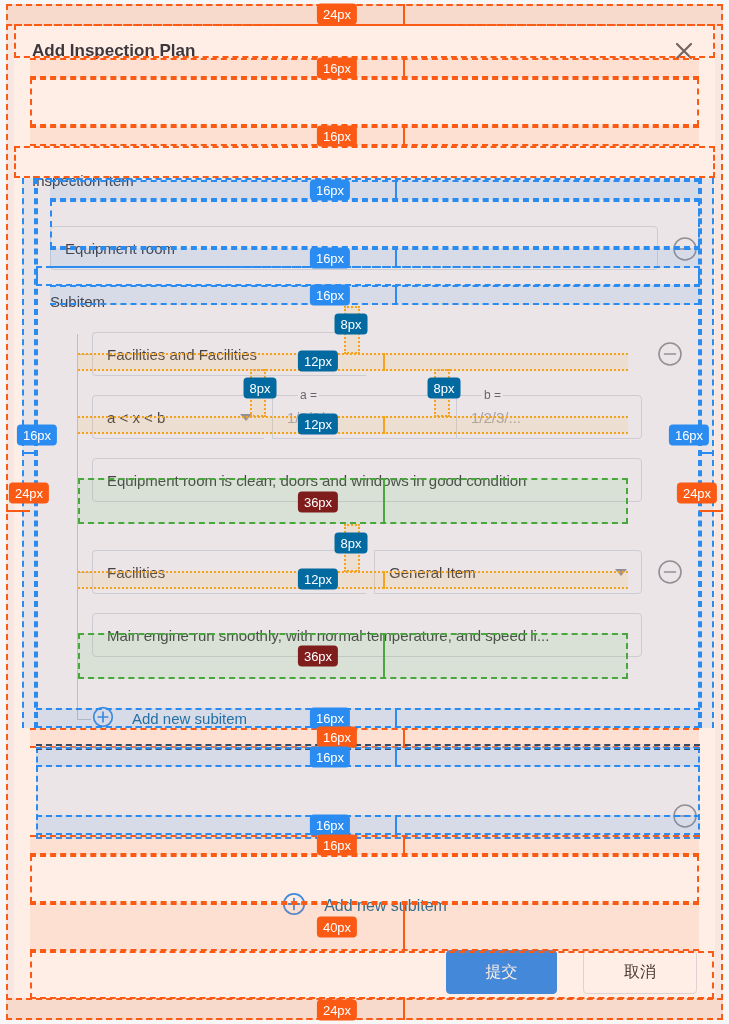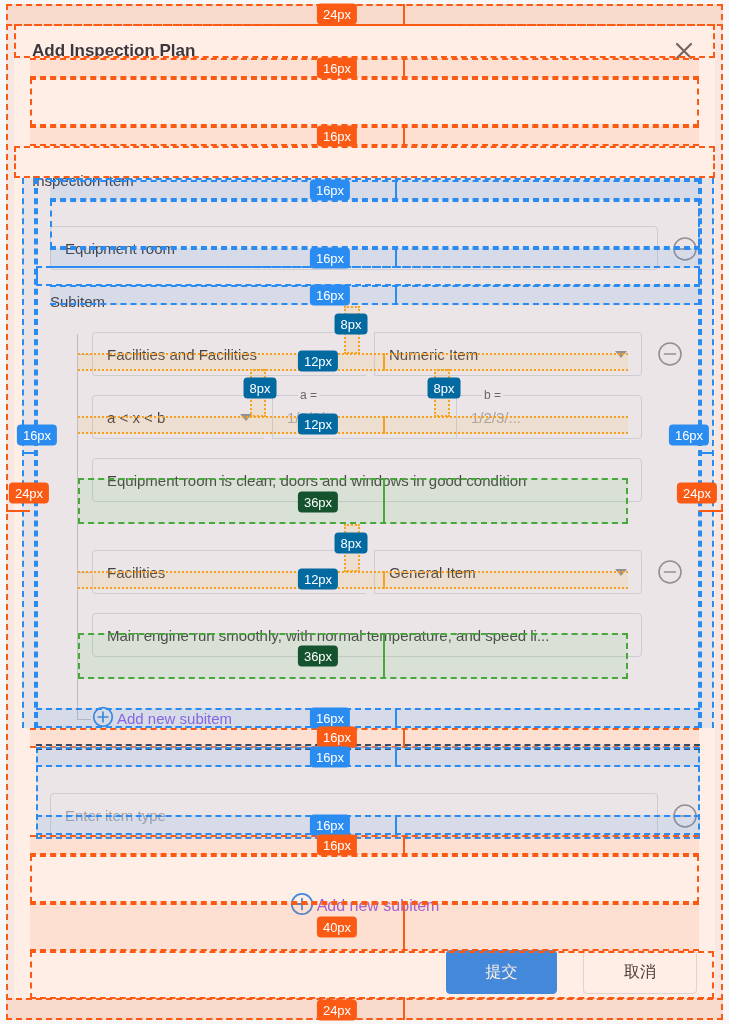--- a/index.html
+++ b/index.html
@@ -19,21 +19,21 @@
     position:absolute; z-index:60;
     font-size:13px; line-height:1; color:#fff;
     padding:4px 6px; border-radius:4px;
     font-family:"Liberation Sans", sans-serif;
     white-space:nowrap;
     transform:translate(-50%,-50%);
   }
   .b-orange{ background:#fa5a14; }
   .b-amber { background:#0369a1; }
   .b-blue  { background:#2a8cf0; }
-  .b-green { background:#14532d; }
+  .b-green { background:#7f1d1d; }
 
   .spec-band{ position:absolute; z-index:20; pointer-events:none; }
   .band-orange{ background:rgba(250,120,60,.12); border-top:2px dashed #fa5a14; border-bottom:2px dashed #fa5a14; }
   .band-blue  { background:rgba(42,140,240,.10); border-top:2px dashed #2a8cf0; border-bottom:2px dashed #2a8cf0; }
   .band-amber { background:rgba(245,180,60,.13); border-top:2px dotted #f5a21e; border-bottom:2px dotted #f5a21e; }
   .band-green { background:rgba(100,190,90,.13); border:2px dashed #49a83c; }
   .band-navy  { border-top:2px dashed #3a4a63; border-bottom:2px dashed #3a4a63; background:rgba(200,215,235,.25); }
 
   .spec-box{ position:absolute; z-index:19; pointer-events:none; }
   .box-orange{ border:2px dashed #fa5a14; }
@@ -88,22 +88,22 @@
   }
 
   .section-label{
     position:absolute; font-size:15px; color:#303133;
   }
 
   .minus-btn{
     position:absolute; width:26px; height:26px; cursor:pointer; z-index:15;
   }
   .add-link{
-    position:absolute; display:flex; align-items:center; gap:3px;
-    color:#8b5cf6; font-size:15px; cursor:pointer; z-index:15;
+    position:absolute; display:flex; align-items:center; gap:18px;
+    color:#0369a1; font-size:15px; cursor:pointer; z-index:15;
   }
 
   
   .tree-v{ position:absolute; width:1px; background:#c8ccd4; z-index:14; }
   .tree-h{ position:absolute; height:1px; background:#c8ccd4; z-index:14; }
 
   
   .ab-label{
     position:absolute; font-size:12px; color:#5a5e66; z-index:16; background:#fff; padding:0 2px;
   }
@@ -149,24 +149,20 @@
   <div class="section-label" style="left:36px; top:269px;text-align:center;">Subitem</div>
 
   <div class="tree-v" style="left:63px; top:310px; height:386px;"></div>
   <div class="tree-h" style="left:63px; top:330px; width:14px;"></div>
   <div class="tree-h" style="left:63px; top:548px; width:14px;"></div>
   <div class="tree-h" style="left:63px; top:695px; width:14px;"></div>
 
   <div class="field" style="left:78px; top:308px; width:274px; border-right:none; border-top-right-radius:0; border-bottom-right-radius:0;">
     <span>Facilities and Facilities</span>
   </div>
-  <div class="field" style="left:360px; top:308px; width:268px; border-top-left-radius:0; border-bottom-left-radius:0;">
-    <span>Numeric Item</span>
-    <span class="caret"></span>
-  </div>
   <div class="minus-btn" style="left:643px; top:317px;">
     <svg width="26" height="26" viewBox="0 0 26 26" aria-hidden="true">
       <circle cx="13" cy="13" r="11" stroke="#909399" stroke-width="1.6" fill="none"></circle>
       <path d="M7.5 13 H18.5" stroke="#909399" stroke-width="1.6" stroke-linecap="round"></path>
     </svg>
   </div>
 
   <div class="field" style="left:78px; top:371px; width:172px; border-right:none; border-top-right-radius:0; border-bottom-right-radius:0;">
     <span>a &lt; x &lt; b</span>
     <span class="caret" style="right:12px;"></span>
@@ -204,23 +200,20 @@
   <div class="add-link" style="left:78px; top:682px;">
     <span style="display:block;">
       <svg width="22" height="22" viewBox="0 0 22 22" aria-hidden="true">
         <circle cx="11" cy="11" r="9.3" stroke="#2a8cf0" stroke-width="1.7" fill="none"></circle>
         <path d="M11 6.2 V15.8 M6.2 11 H15.8" stroke="#2a8cf0" stroke-width="1.7" stroke-linecap="round"></path>
       </svg>
     </span>
     <span>Add new subitem</span>
   </div>
 
-  <div class="field" style="left:36px; top:769px; width:608px;">
-    <span class="ph">Enter item type</span>
-  </div>
   <div class="minus-btn" style="left:658px; top:779px;">
     <svg width="26" height="26" viewBox="0 0 26 26" aria-hidden="true">
       <circle cx="13" cy="13" r="11" stroke="#909399" stroke-width="1.6" fill="none"></circle>
       <path d="M7.5 13 H18.5" stroke="#909399" stroke-width="1.6" stroke-linecap="round"></path>
     </svg>
   </div>
 
   <div class="add-link" style="left:0; right:0; top:868px; justify-content:center;">
     <span style="display:block;">
       <svg width="24" height="24" viewBox="0 0 24 24" aria-hidden="true">

